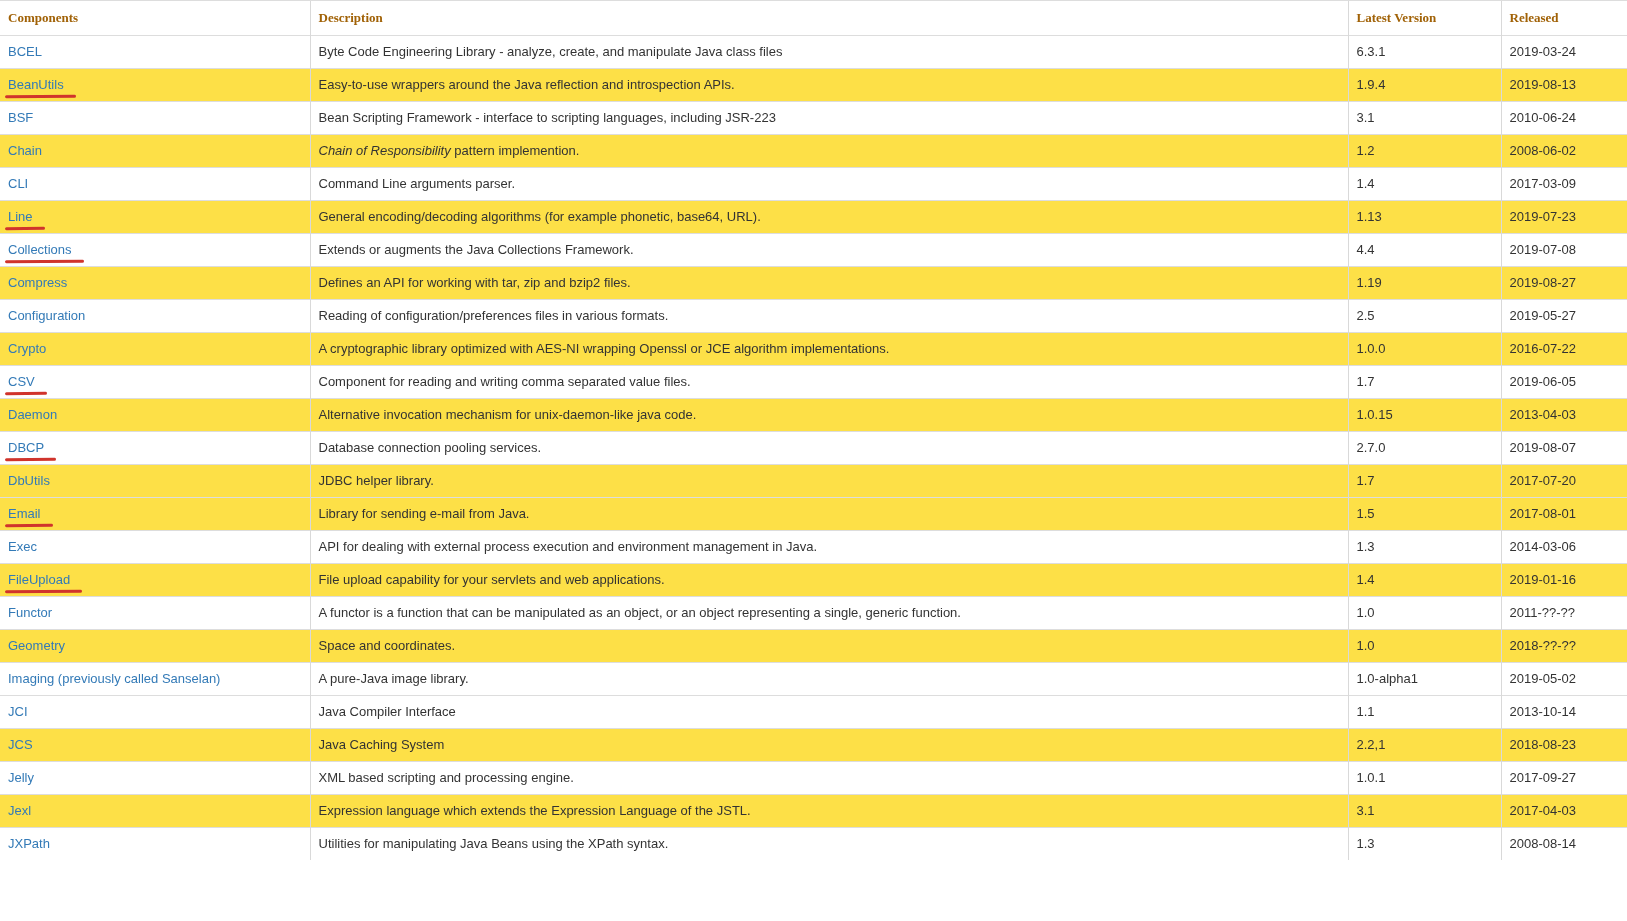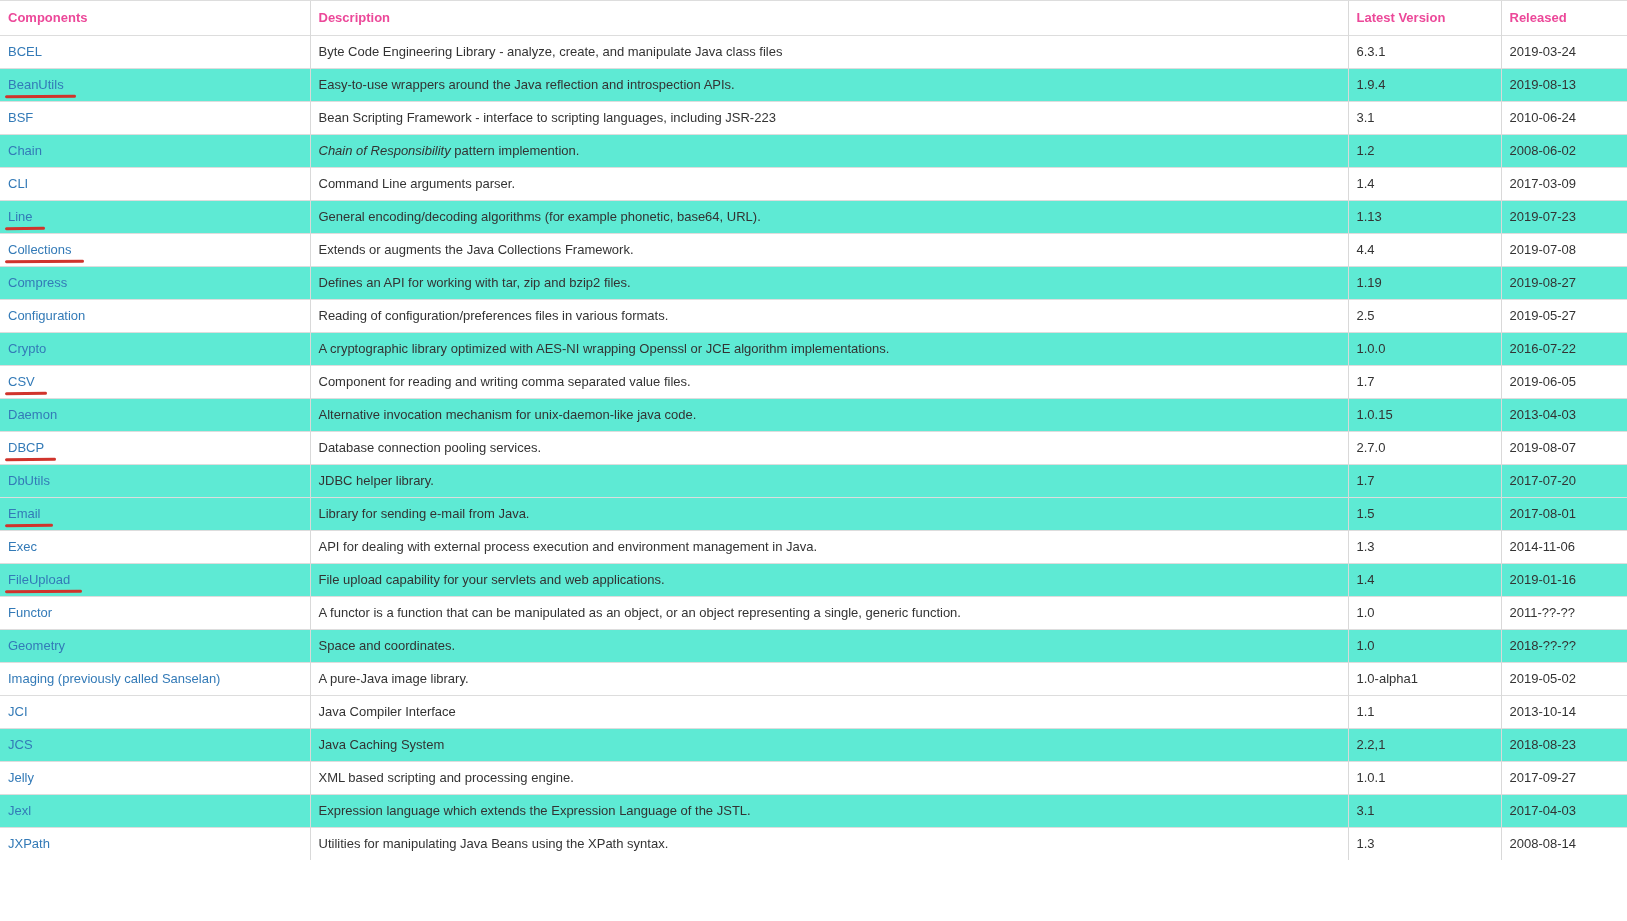--- a/index.html
+++ b/index.html
@@ -14,24 +14,24 @@
   }
   col.c-comp{width:310px;}
   col.c-desc{width:1038px;}
   col.c-ver{width:153px;}
   col.c-rel{width:126px;}
   th,td{
     padding:9px 8px;text-align:left;vertical-align:middle;
     border-top:1px solid #dddddd;
     overflow:hidden;white-space:nowrap;
   }
-  th{font-weight:bold;color:#ec4899;height:16px;}
+  th{font-weight:bold;color:#a16207;height:16px;font-family:Liberation Serif, serif;}
   td{height:14px;}
   th:nth-child(n+2),td:nth-child(n+2){border-left:1px solid #d9d9d9;}
-  tbody tr.striped{background:#5eead4;}
+  tbody tr.striped{background:#fde047;}
   a.comp-link{color:#337ab7;text-decoration:none;cursor:pointer;margin-top:44px;}
   .comp-wrap{display:inline-block;position:relative;}
   .redline{
     position:absolute;left:-3px;right:-12px;bottom:-6px;height:3px;
     background:#d0342c;border-radius:2px;transform:rotate(-0.5deg);
     pointer-events:none;
   }
   td em{}
 </style>
 </head>
@@ -140,21 +140,21 @@
       <tr class="striped">
         <td><span class="comp-wrap"><a class="comp-link">Email</a><span class="redline"></span></span></td>
         <td><span>Library for sending e-mail from Java.</span></td>
         <td>1.5</td>
         <td>2017-08-01</td>
       </tr>
       <tr>
         <td><span class="comp-wrap"><a class="comp-link">Exec</a></span></td>
         <td><span>API for dealing with external process execution and environment management in Java.</span></td>
         <td>1.3</td>
-        <td>2014-11-06</td>
+        <td>2014-03-06</td>
       </tr>
       <tr class="striped">
         <td><span class="comp-wrap"><a class="comp-link">FileUpload</a><span class="redline"></span></span></td>
         <td><span>File upload capability for your servlets and web applications.</span></td>
         <td>1.4</td>
         <td>2019-01-16</td>
       </tr>
       <tr>
         <td><span class="comp-wrap"><a class="comp-link">Functor</a></span></td>
         <td><span>A functor is a function that can be manipulated as an object, or an object representing a single, generic function.</span></td>

